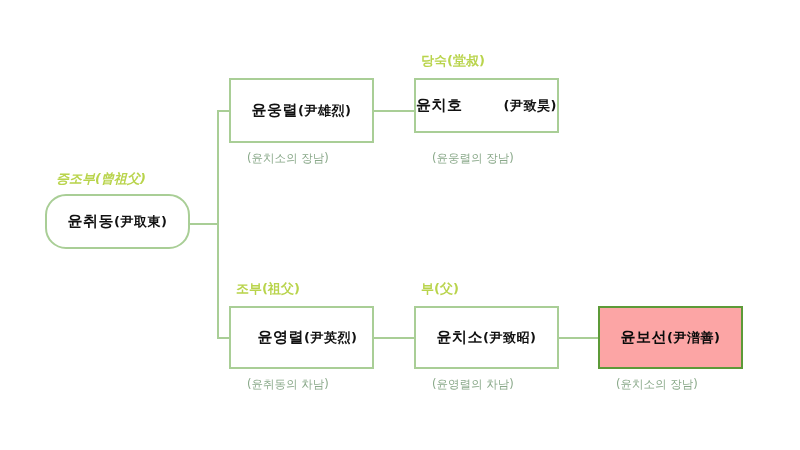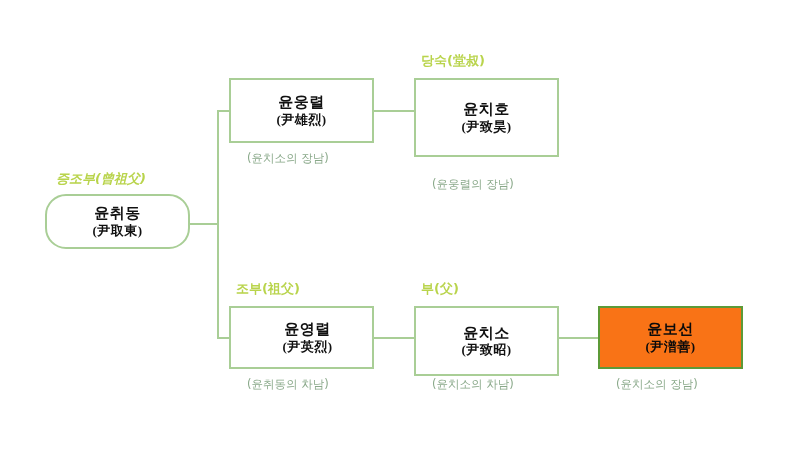--- a/index.html
+++ b/index.html
@@ -29,28 +29,27 @@
   .line.h { height: 2px; }
   .line.v { width: 2px; }
 
   
   .node {
     position: absolute;
     box-sizing: border-box;
     border: 2px solid #a9ce96;
     background: #ffffff;
     display: flex;
-    flex-direction: column;
+    flex-direction: row;
     align-items: center;
     justify-content: center;
     line-height: 1.22;
-    font-family: Liberation Serif, serif;
   }
   .node.highlight {
-    background: #f97316;
+    background: #fca5a5;
     border-color: #5c9a38;
   }
   .node .name-ko {
     font-size: 15px;
     font-weight: 700;
     color: #111111;
     letter-spacing: 0.5px;
   }
   .node .name-hanja {
     font-size: 13px;
@@ -105,39 +104,39 @@
     <span class="name-hanja">(尹取東)</span>
   </div>
 
   <div class="node" style="left:229px; top:78px; width:145px; height:65px;">
     <span class="name-ko">윤웅렬</span>
     <span class="name-hanja">(尹雄烈)</span>
   </div>
   <div class="caption" style="left:247px; top:151px;">(윤치소의  장남)</div>
 
   <div class="rel-label" style="left:421px; top:52px;">당숙(堂叔)</div>
-  <div class="node" style="left:414px; top:78px; width:145px; height:79px;">
+  <div class="node" style="left:414px; top:78px; width:145px; height:55px;justify-content:space-between;">
     <span class="name-ko">윤치호</span>
     <span class="name-hanja">(尹致昊)</span>
   </div>
-  <div class="caption" style="left:432px; top:151px;margin-top:26px;">(윤웅렬의  장남)</div>
+  <div class="caption" style="left:432px; top:151px;">(윤웅렬의  장남)</div>
 
   <div class="rel-label" style="left:236px; top:280px;">조부(祖父)</div>
   <div class="node" style="left:229px; top:306px; width:145px; height:63px;padding-left:12px;">
     <span class="name-ko">윤영렬</span>
     <span class="name-hanja">(尹英烈)</span>
   </div>
   <div class="caption" style="left:247px; top:377px;">(윤취동의  차남)</div>
 
   <div class="rel-label" style="left:421px; top:280px;">부(父)</div>
-  <div class="node" style="left:414px; top:306px; width:145px; height:70px;">
+  <div class="node" style="left:414px; top:306px; width:145px; height:63px;">
     <span class="name-ko">윤치소</span>
     <span class="name-hanja">(尹致昭)</span>
   </div>
-  <div class="caption" style="left:432px; top:377px;">(윤치소의  차남)</div>
+  <div class="caption" style="left:432px; top:377px;">(윤영렬의  차남)</div>
 
   <div class="node highlight" style="left:598px; top:306px; width:145px; height:63px;">
     <span class="name-ko">윤보선</span>
     <span class="name-hanja">(尹潽善)</span>
   </div>
   <div class="caption" style="left:616px; top:377px;">(윤치소의  장남)</div>
 
 </div>
 
 </body></html>

